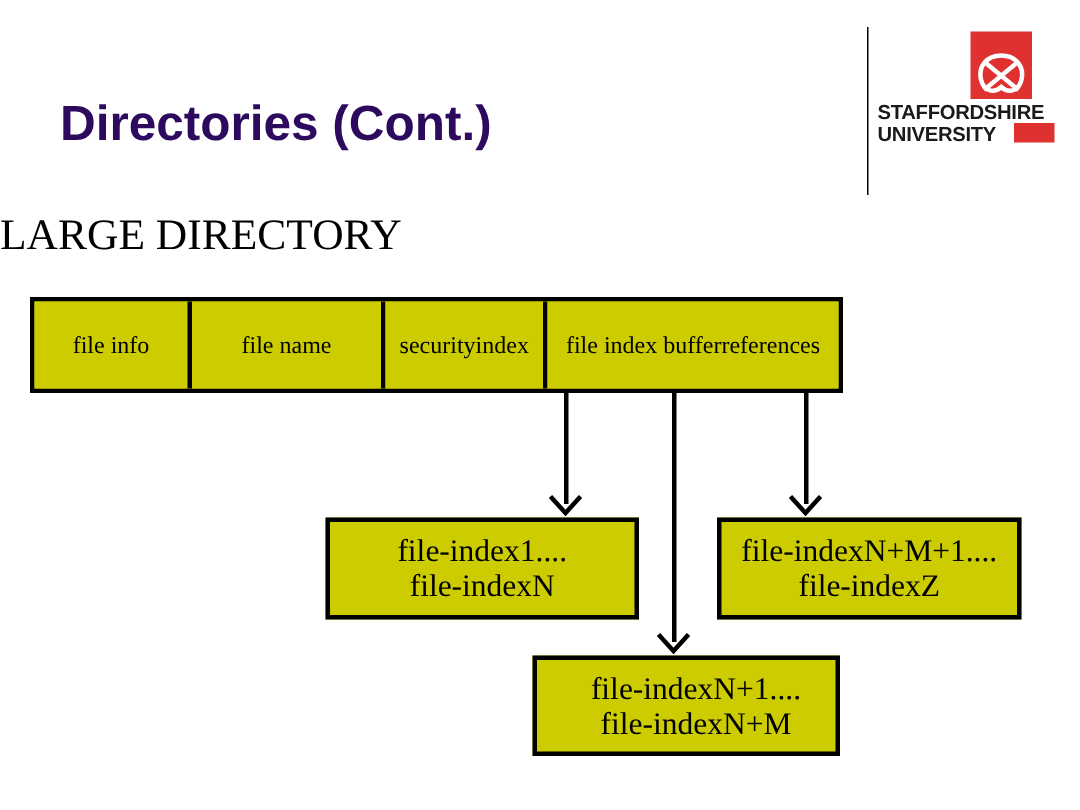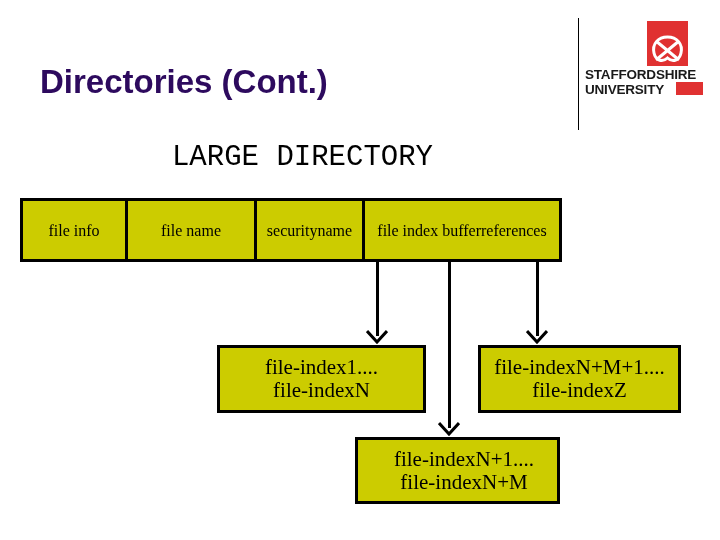--- a/index.html
+++ b/index.html
@@ -80,22 +80,21 @@
     font-size: 33px;
     color: #2D0A5E;
     letter-spacing: 0px;
     white-space: nowrap;
   }
   #section-title {
     position: absolute;
     left: 0px;
     top: 141px;
     width: 605px;
-    text-align: center;
-    font-family: Liberation Mono, monospace;
+    font-family: Liberation Serif, serif;
     font-size: 29px;
     color: #000000;
     white-space: nowrap;
   }
 
   
   #record-table {
     position: absolute;
     left: 20px;
     top: 198px;
@@ -191,21 +190,21 @@
 
   <div id="record-table">
     <div class="record-cell" id="cell-file-info">
         <span style="display: block; white-space: nowrap;">file info</span>
       </div>
     <div class="record-cell" id="cell-file-name">
         <span style="display: block; white-space: nowrap;">file name</span>
       </div>
     <div class="record-cell" id="cell-security">
         <span style="display: block; white-space: nowrap;">security</span>
-        <span style="display: block; white-space: nowrap;">name</span>
+        <span style="display: block; white-space: nowrap;">index</span>
       </div>
     <div class="record-cell" id="cell-index-refs">
         <span style="display: block; white-space: nowrap;">file index buffer</span>
         <span style="display: block; white-space: nowrap;">references</span>
       </div>
   </div>
 
   <div class="connector" id="connector-left"></div>
   <div class="connector" id="connector-middle"></div>
   <div class="connector" id="connector-right"></div>

